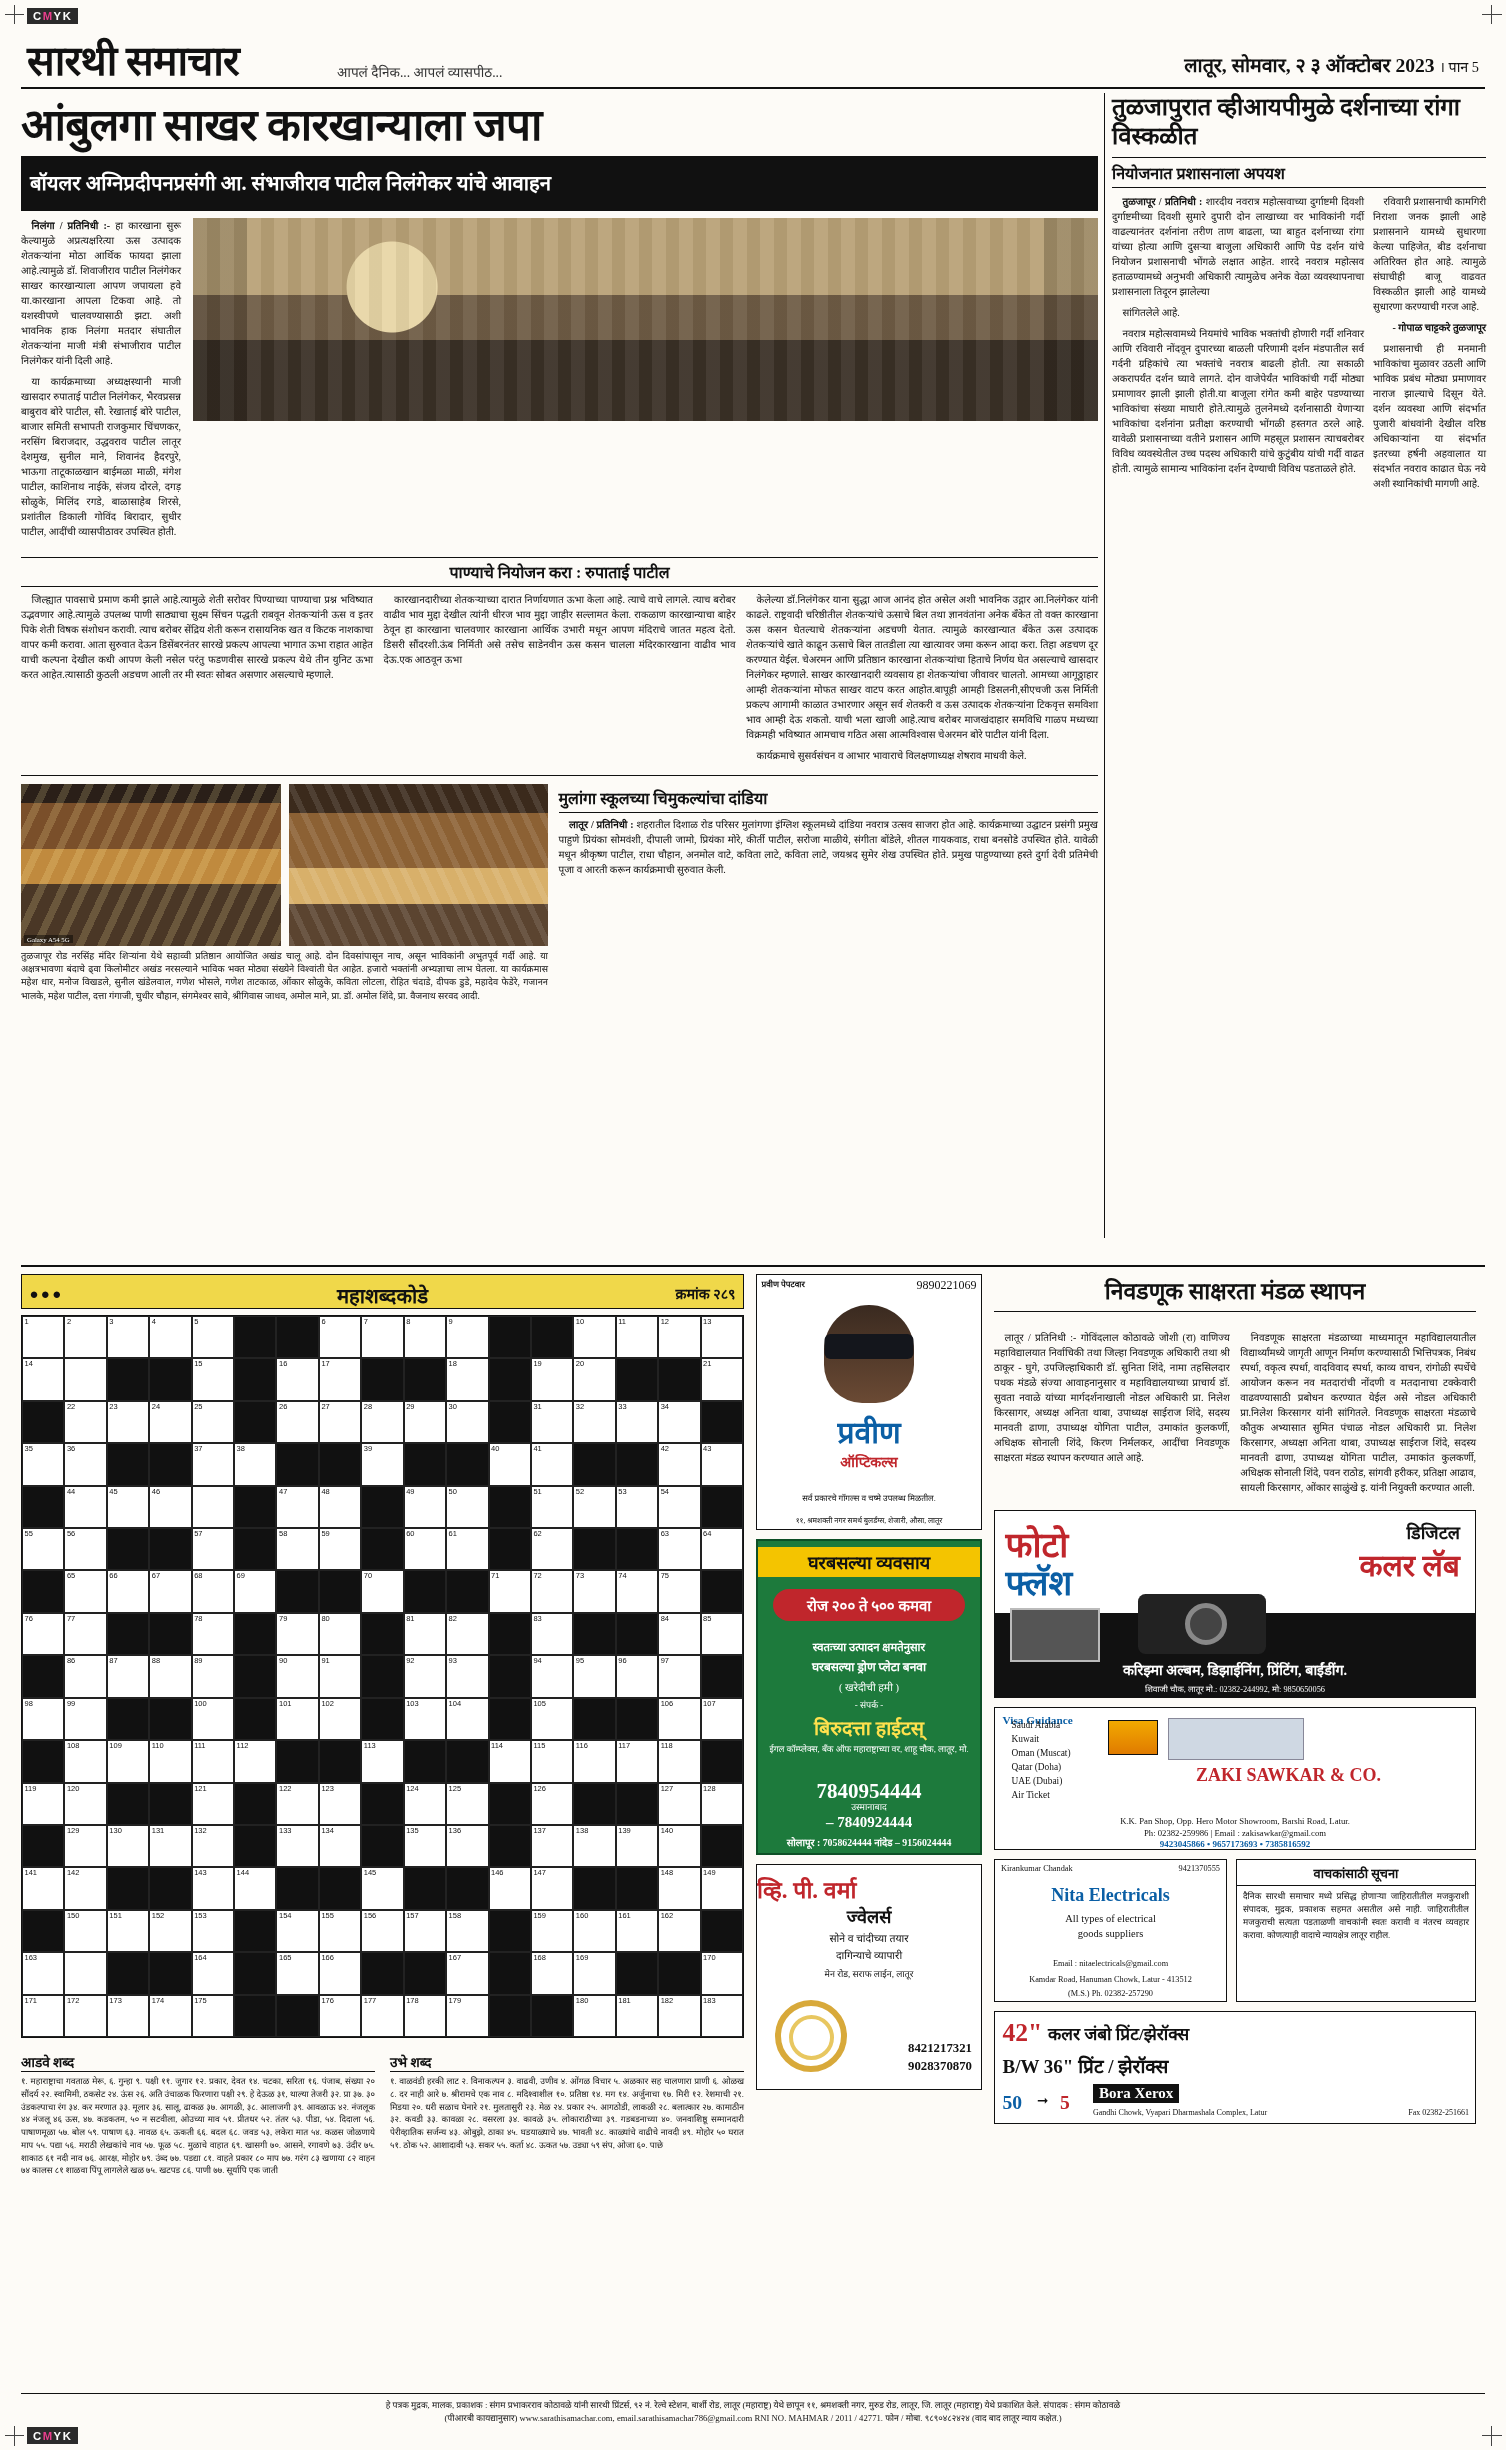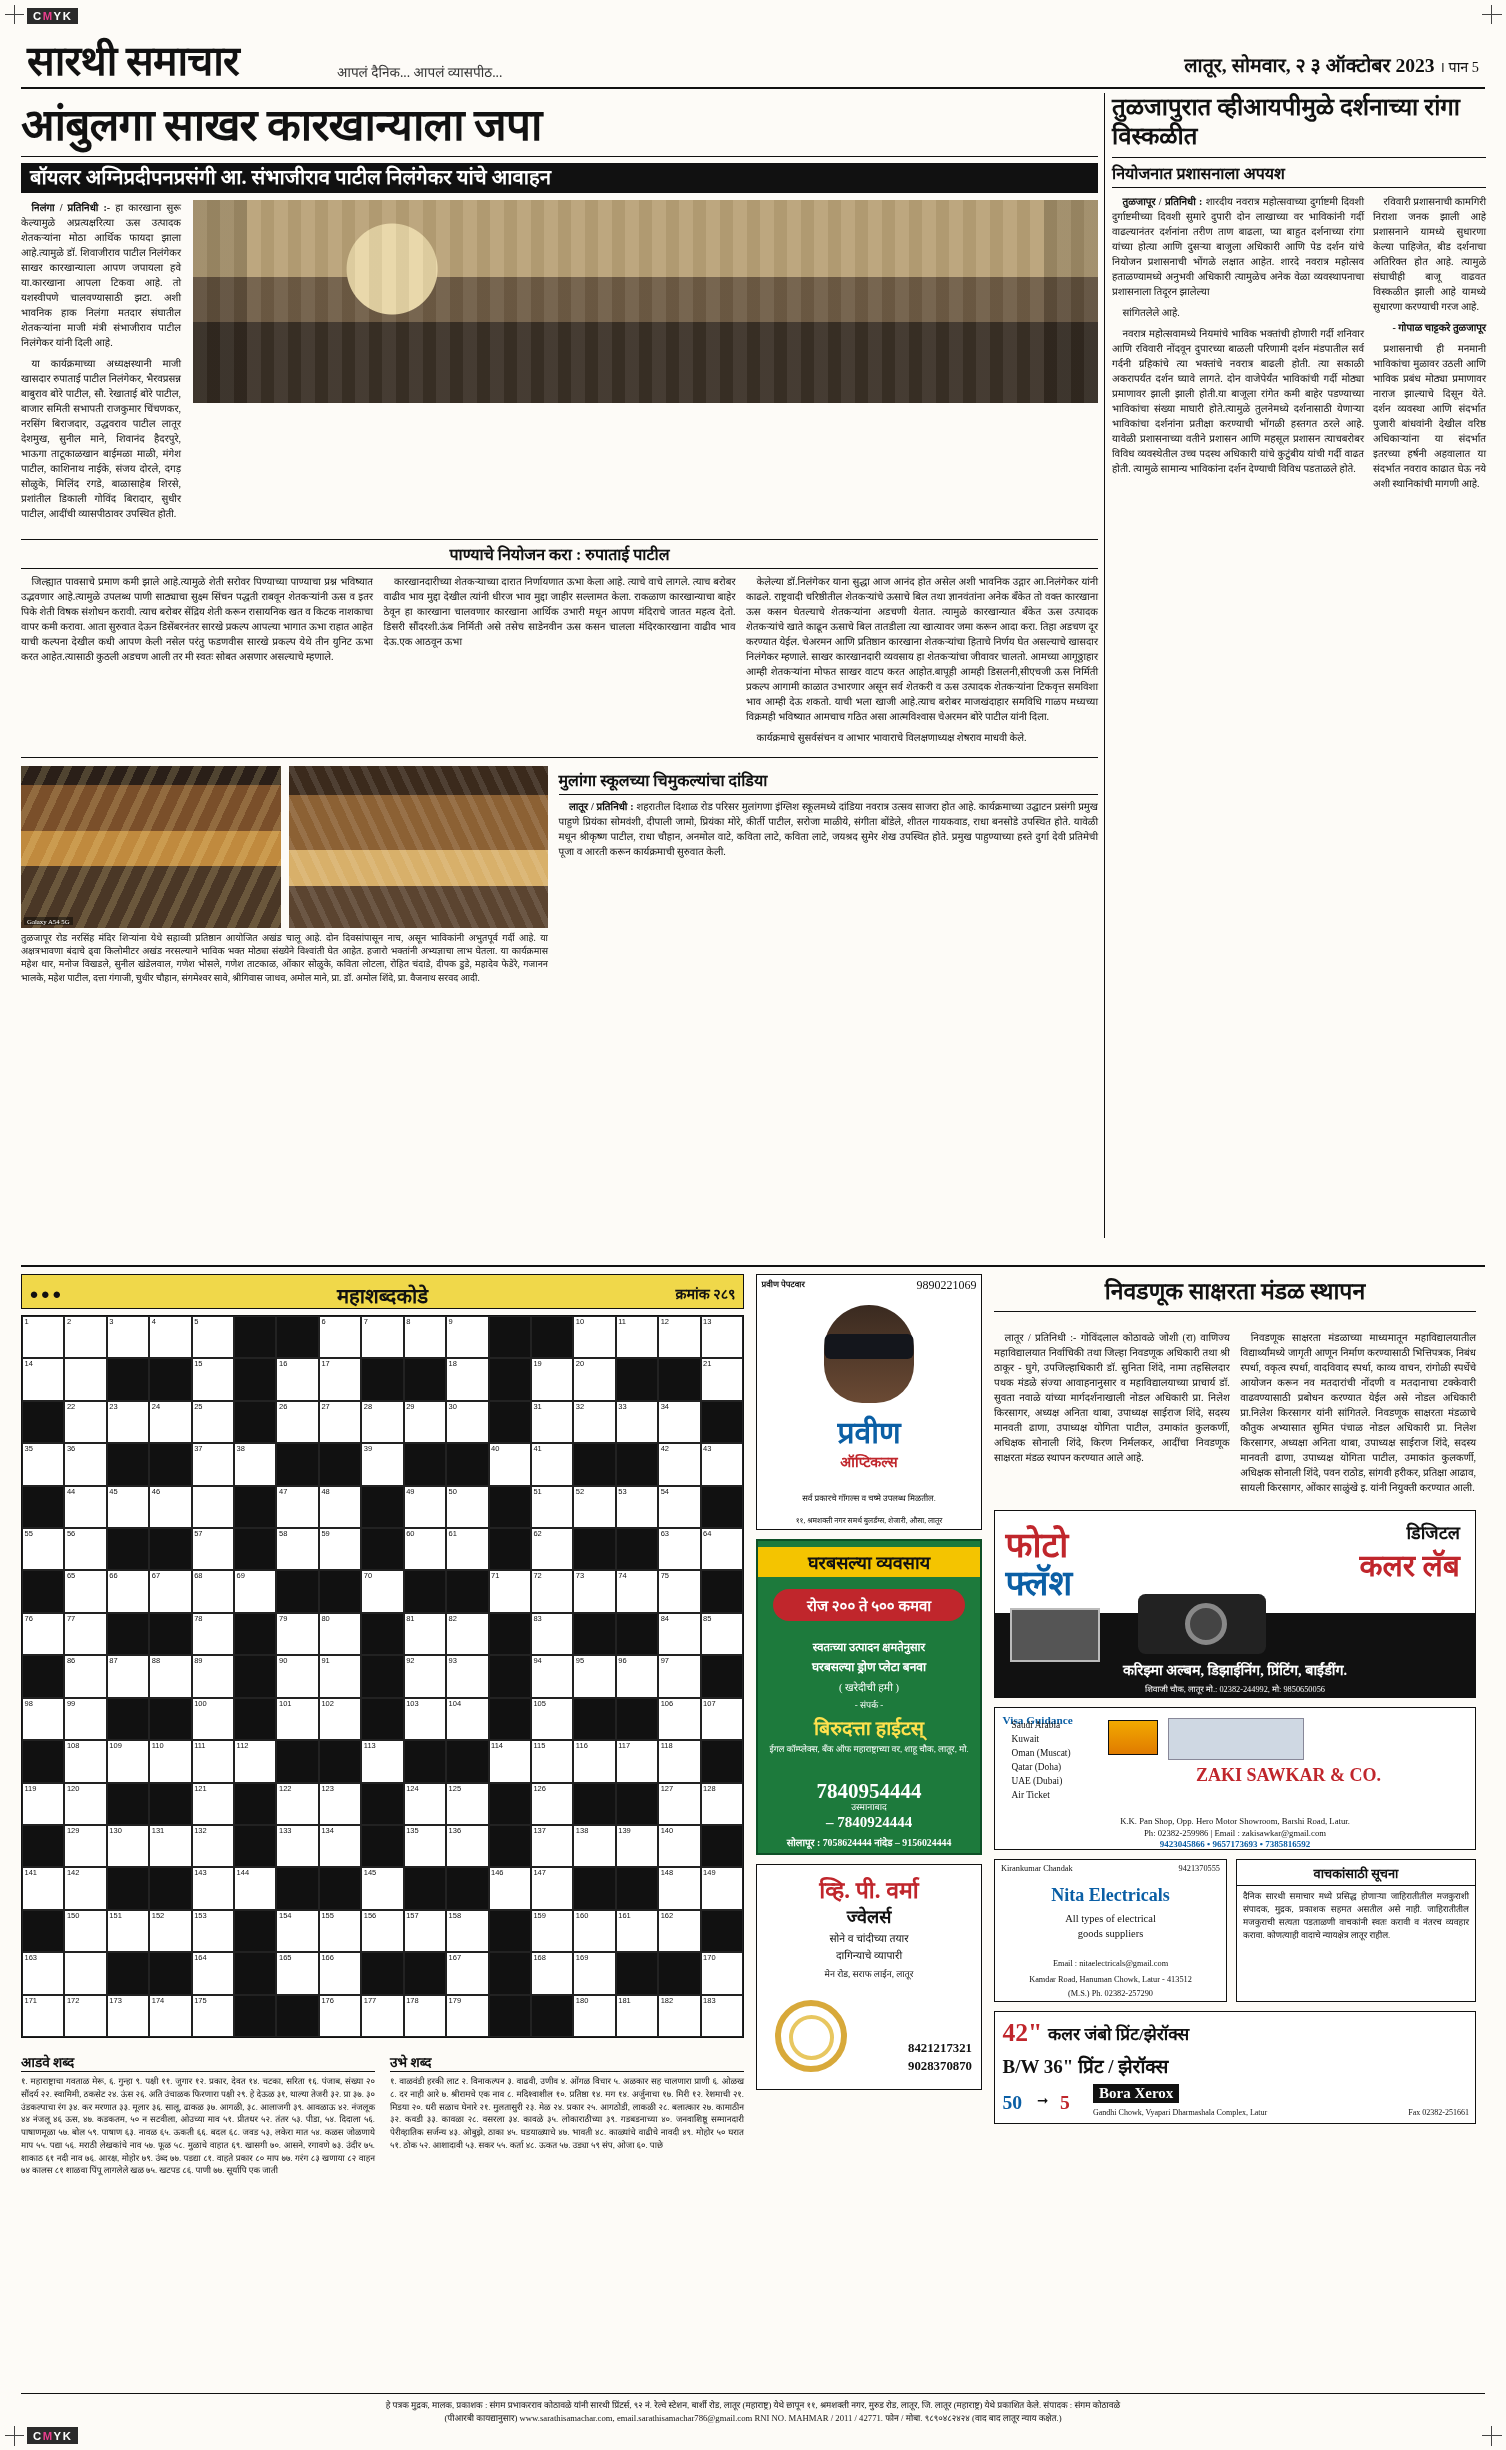--- a/index.html
+++ b/index.html
@@ -41,21 +41,21 @@
   .left-block { position:absolute; left:0; top:0; width:1077px; }
   .right-col { position:absolute; left:1091px; top:0; width:374px; }
 
   
   .headline-main {
     font-size:44px; font-weight:bold; letter-spacing:-0.8px; line-height:1.1;
     padding:9px 0 6px; border-bottom:1.5px solid #111;
   }
   .subhead-bar {
     background:#111; color:#fff; font-size:20.3px; font-weight:bold;
-    padding:2px 9px; margin-top:6px; line-height:1.25;
+    padding:14px 9px; line-height:1.25;
   }
   .right-headline {
     font-size:24px; font-weight:bold; line-height:1.2; padding-bottom:6px;
     border-bottom:1.5px solid #111;
   }
   .right-subhead { font-size:16px; font-weight:bold; padding:4.5px 0 3px; border-bottom:0.8px solid #111; }
 
   
   .body-text { font-size:10px; line-height:1.5; text-align:justify; }
   .body-text p { margin:0 0 6px; text-indent:10.5px; }
@@ -933,21 +933,21 @@
             <div style="position:absolute; left:7.5px; right:7.5px; top:157px; text-align:center; font-size:9px;">- संपर्क -</div>
             <div style="position:absolute; left:7.5px; right:7.5px; top:173px; text-align:center; font-size:19.6px; font-weight:bold; color:#ffe14d;">बिरुदत्ता हाईटस्</div>
             <div style="position:absolute; left:9px; right:9px; top:202px; text-align:center; font-size:8.7px; line-height:1.4;">ईगल कॉम्प्लेक्स, बँक ऑफ महाराष्ट्राच्या वर, शाहू चौक, लातूर, मो.</div>
             <div style="position:absolute; left:7.5px; right:7.5px; top:238px; text-align:center; font-size:21px; font-weight:bold;">7840954444</div>
             <div style="position:absolute; left:7.5px; right:7.5px; top:259px; text-align:center; font-size:9px;">उस्मानाबाद</div>
             <div style="position:absolute; left:7.5px; right:7.5px; top:273px; text-align:center; font-size:15px; font-weight:bold;">– 7840924444</div>
             <div style="position:absolute; left:4.5px; right:4.5px; bottom:4.5px; text-align:center; font-size:9.8px; font-weight:bold;">सोलापूर : 7058624444   नांदेड – 9156024444</div>
           </div>
 
           <div class="ad" style="height:226px; margin-top:9px;">
-            <div style="position:absolute; left:0; right:0; top:7.5px; text-align:center; font-size:23px; font-weight:bold; color:#c0262c;">व्हि. पी. वर्मा</div>
+            <div style="position:absolute; left:0; right:0; top:7.5px; text-align:left; font-size:23px; font-weight:bold; color:#c0262c;">व्हि. पी. वर्मा</div>
             <div style="position:absolute; left:0; right:0; top:39px; text-align:center; font-size:18px; font-weight:bold;">ज्वेलर्स</div>
             <div style="position:absolute; left:6px; right:6px; top:66px; text-align:center; font-size:10.5px;">सोने व चांदीच्या तयार</div>
             <div style="position:absolute; left:6px; right:6px; top:83px; text-align:center; font-size:10.5px;">दागिन्याचे व्यापारी</div>
             <div style="position:absolute; left:6px; right:6px; top:102px; text-align:center; font-size:9px;">मेन रोड, सराफ लाईन, लातूर</div>
             <div style="position:absolute; left:10.5px; bottom:16.6px; width:90px; height:83px;">
               <div style="position:absolute; left:7.5px; bottom:0; width:72px; height:72px; border:6px solid #d8a93a; border-radius:50%;"></div>
               <div style="position:absolute; left:21px; bottom:12px; width:45px; height:45px; border:4.5px solid #e8c760; border-radius:50%;"></div>
             </div>
             <div style="position:absolute; right:9px; bottom:33px; text-align:right; font-size:12.8px; font-weight:bold;">8421217321</div>
             <div style="position:absolute; right:9px; bottom:15px; text-align:right; font-size:12.8px; font-weight:bold;">9028370870</div>

